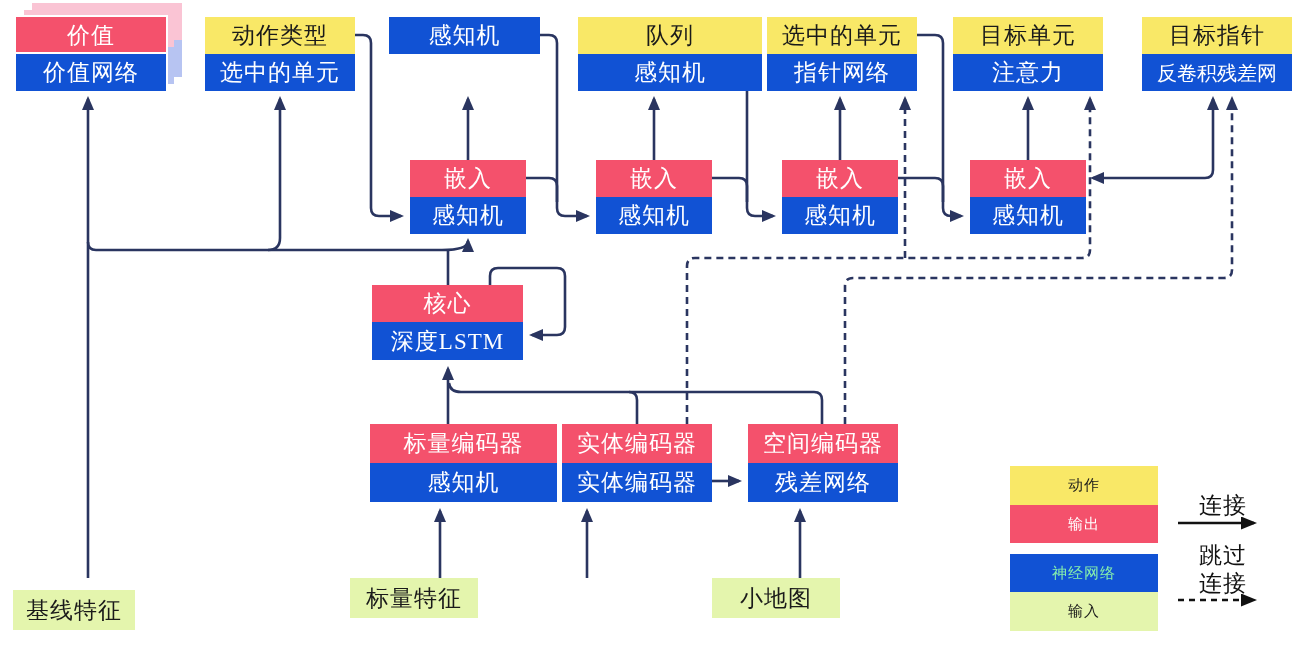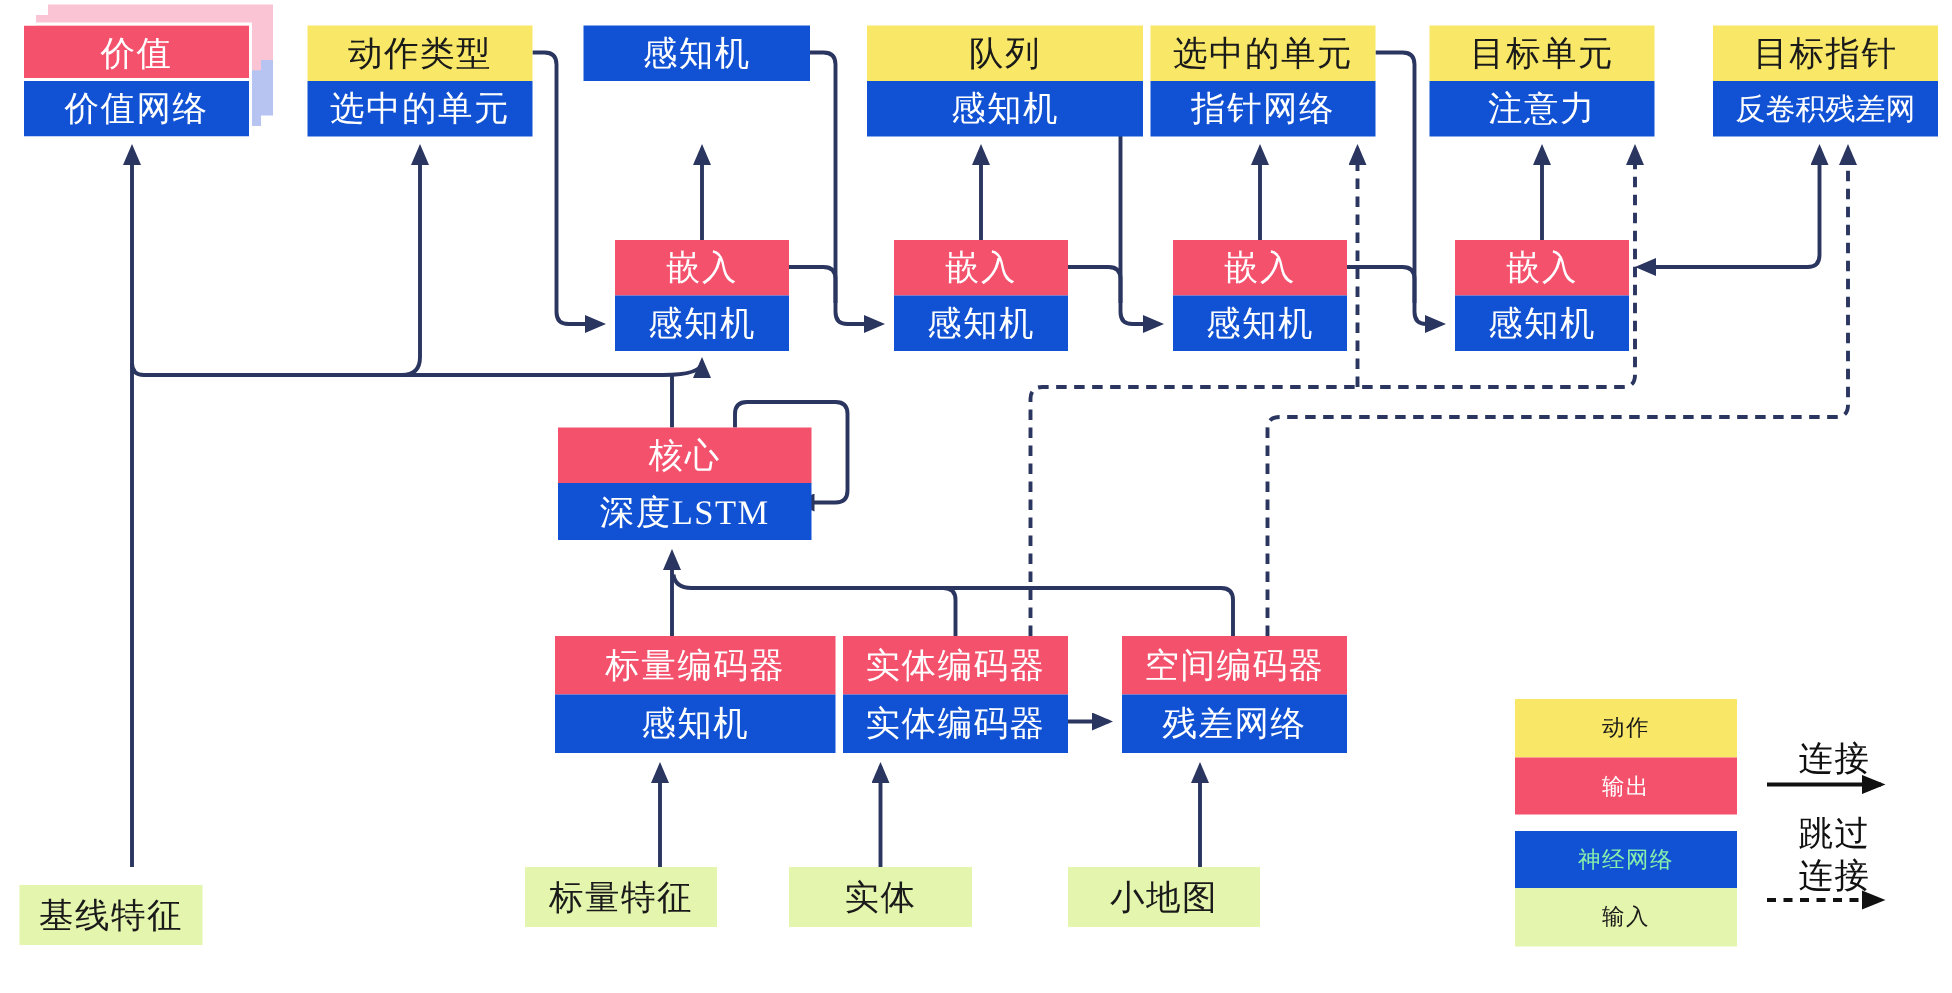--- a/index.html
+++ b/index.html
@@ -162,41 +162,40 @@
   </div>
   <div class="node" style="left:782px;top:160px;width:116px;">
     <div class="part red">嵌入</div>
     <div class="part blue">感知机</div>
   </div>
   <div class="node" style="left:970px;top:160px;width:116px;">
     <div class="part red">嵌入</div>
     <div class="part blue">感知机</div>
   </div>
 
-  <div class="node" style="left:372px;top:285px;width:169px;">
+  <div class="node" style="left:372px;top:285px;width:151px;">
     <div class="part red">核心</div>
     <div class="part blue" style="height:38px;">深度LSTM</div>
   </div>
 
   <div class="node" style="left:370px;top:424px;width:187px;">
     <div class="part red h39">标量编码器</div>
     <div class="part blue h39">感知机</div>
   </div>
   <div class="node" style="left:562px;top:424px;width:150px;">
     <div class="part red h39">实体编码器</div>
     <div class="part blue h39">实体编码器</div>
   </div>
   <div class="node" style="left:748px;top:424px;width:150px;">
     <div class="part red h39">空间编码器</div>
     <div class="part blue h39">残差网络</div>
   </div>
 
   <div class="input-box" style="left:13px;top:578px;width:122px;margin-top:12px;">基线特征</div>
   <div class="input-box" style="left:350px;top:578px;width:128px;">标量特征</div>
-  <div class="input-box" style="left:526px;top:578px;width:122px;">实体</div>
   <div class="input-box" style="left:712px;top:578px;width:128px;">小地图</div>
 
   <div class="legend">
     <div class="row action">动作</div>
     <div class="row output">输出</div>
     <div class="row neural">神经网络</div>
     <div class="row input">输入</div>
   </div>
   <div class="legend-label" style="left:1178px;top:490px;width:90px;">连接</div>
   <div class="legend-label" style="left:1178px;top:540px;width:90px;">跳过</div>

